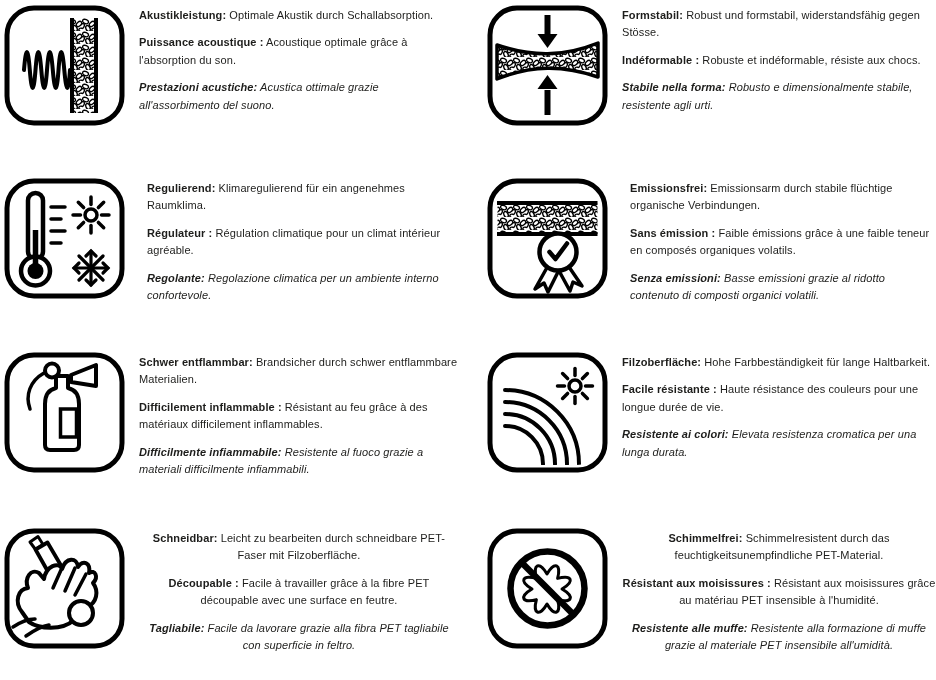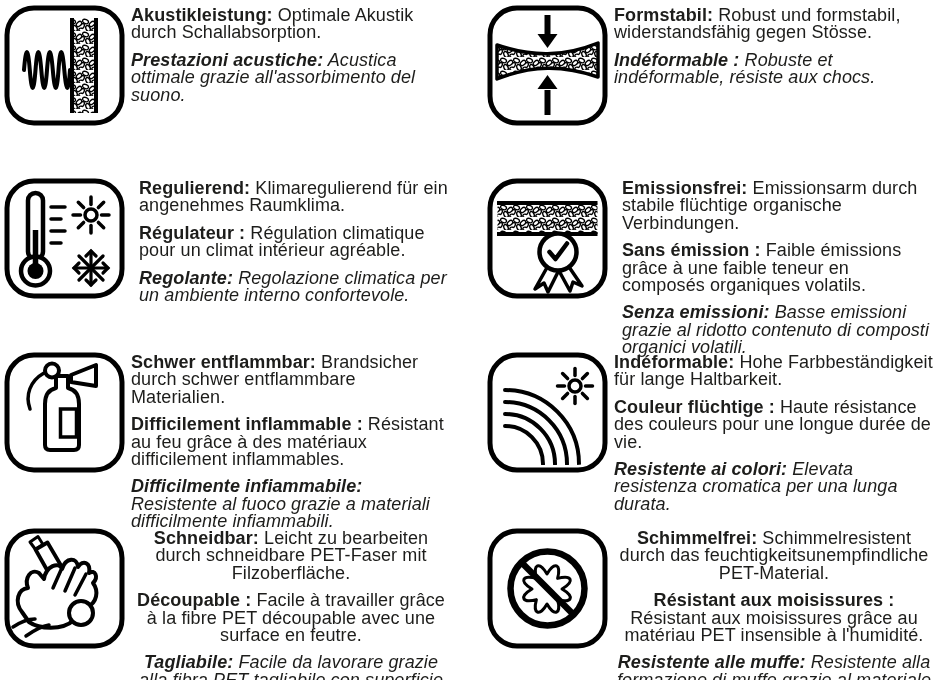--- a/index.html
+++ b/index.html
@@ -8,22 +8,22 @@
   .page{display:grid;grid-template-columns:468px 468px;grid-template-rows:170px 170px 170px 170px;}
   .feature{display:flex;align-items:flex-start;box-sizing:border-box;}
   .feature:nth-child(-n+2){padding-top:5px;}
   .feature:nth-child(n+3):nth-child(-n+4){padding-top:8px;gap:8px;}
   .feature:nth-child(n+5):nth-child(-n+6){padding-top:12px;}
   .feature:nth-child(n+7){padding-top:18px;text-align:center;}
   .feature:nth-child(odd){padding-left:4px;}
   .feature:nth-child(even){padding-left:19px;}
   .icon-wrap{flex:0 0 auto;width:121px;height:121px;}
   .icon-wrap svg{display:block;width:121px;height:121px;}
-  .text{margin-left:6px;width:320px;padding-top:2px;
-        font-size:18px;line-height:17.4px;letter-spacing:0.1px;}
+  .text{margin-left:14px;width:320px;padding-top:2px;
+        font-size:11px;line-height:17.4px;letter-spacing:0.1px;}
   .text p{margin:0 0 10px 0;}
   .text p:last-child{margin-bottom:0;font-style:italic;}
   .text b{font-weight:bold;}
   .svg-defs{position:absolute;width:0;height:0;overflow:hidden;}
 </style>
 </head>
 <body>
 
 <svg class="svg-defs" aria-hidden="true" xmlns="http://www.w3.org/2000/svg">
   <defs>
@@ -160,33 +160,35 @@
 
 <div class="page">
   <div class="feature">
     <span class="icon-wrap">
       <svg>
           <use href="#sym-sound-absorption-icon" xlink:href="#sym-sound-absorption-icon"></use>
         </svg>
     </span>
     <div class="text">
       <p><b>Akustikleistung:</b> <span>Optimale Akustik durch Schallabsorption.</span></p>
+      <p><b>Puissance acoustique :</b> <span>Acoustique optimale grâce à l'absorption du son.</span></p>
       <p><b>Prestazioni acustiche:</b> <span>Acustica ottimale grazie all'assorbimento del suono.</span></p>
     </div>
   </div>
 
   <div class="feature">
     <span class="icon-wrap">
       <svg>
           <use href="#sym-shape-stability-icon" xlink:href="#sym-shape-stability-icon"></use>
         </svg>
     </span>
     <div class="text">
       <p><b>Formstabil:</b> <span>Robust und formstabil, widerstandsfähig gegen Stösse.</span></p>
       <p><b>Indéformable :</b> <span>Robuste et indéformable, résiste aux chocs.</span></p>
+      <p><b>Stabile nella forma:</b> <span>Robusto e dimensionalmente stabile, resistente agli urti.</span></p>
     </div>
   </div>
 
   <div class="feature">
     <span class="icon-wrap">
       <svg>
           <use href="#sym-climate-regulation-icon" xlink:href="#sym-climate-regulation-icon"></use>
         </svg>
     </span>
     <div class="text">
@@ -222,22 +224,22 @@
     </div>
   </div>
 
   <div class="feature">
     <span class="icon-wrap">
       <svg>
           <use href="#sym-color-fastness-icon" xlink:href="#sym-color-fastness-icon"></use>
         </svg>
     </span>
     <div class="text">
-      <p><b>Indéformable:</b> <span>Hohe Farbbeständigkeit für lange Haltbarkeit.</span></p>
-      <p><b>Couleur flüchtige :</b> <span>Haute résistance des couleurs pour une longue durée de vie.</span></p>
+      <p><b>Filzoberfläche:</b> <span>Hohe Farbbeständigkeit für lange Haltbarkeit.</span></p>
+      <p><b>Facile résistante :</b> <span>Haute résistance des couleurs pour une longue durée de vie.</span></p>
       <p><b>Resistente ai colori:</b> <span>Elevata resistenza cromatica per una lunga durata.</span></p>
     </div>
   </div>
 
   <div class="feature">
     <span class="icon-wrap">
       <svg>
           <use href="#sym-cuttable-icon" xlink:href="#sym-cuttable-icon"></use>
         </svg>
     </span>

